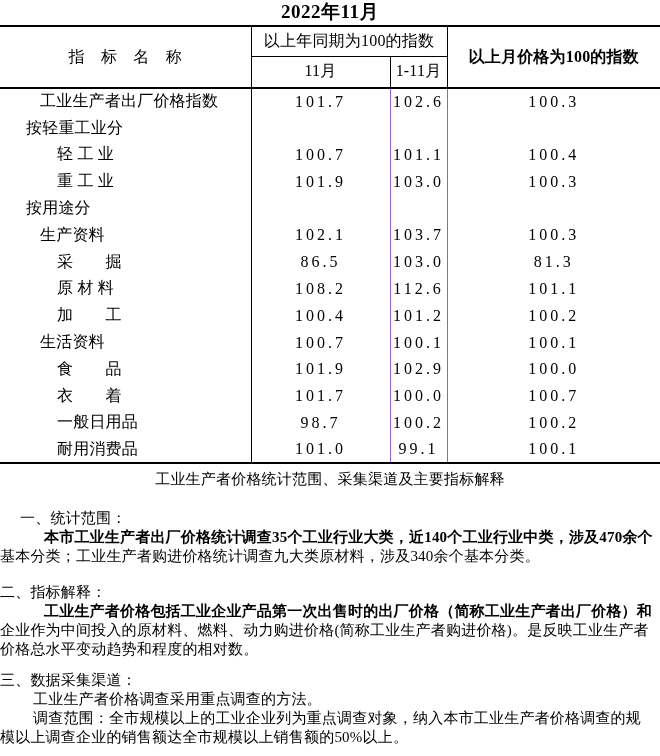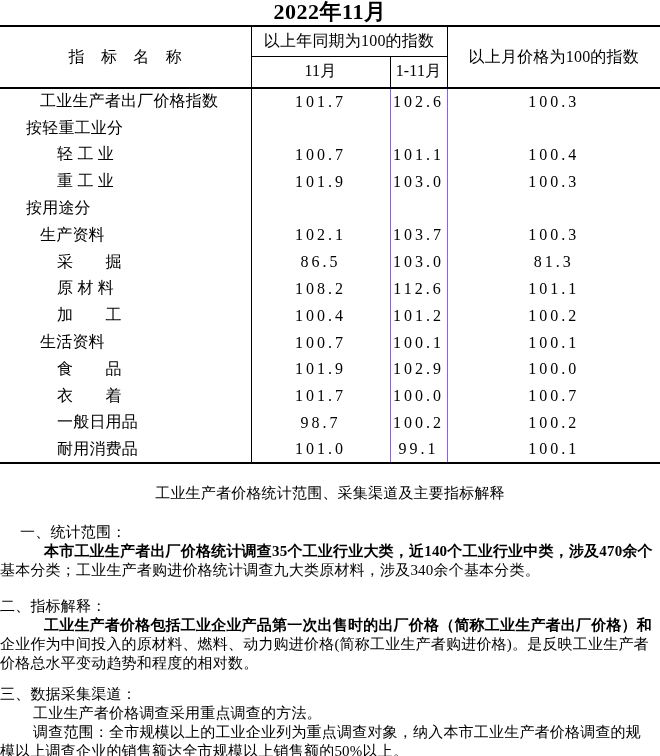--- a/index.html
+++ b/index.html
@@ -3,44 +3,44 @@
 <meta charset="utf-8">
 <style>
   html,body{margin:0;padding:0;background:#fff;}
   .page{
     width:660px;height:756px;overflow:hidden;background:#fff;color:#000;
     font-family:"Liberation Serif","DejaVu Serif",serif;
     position:relative;
   }
   .doc-title{
     height:25px;line-height:24px;text-align:center;
-    font-size:22px;font-weight:bold;letter-spacing:0.5px;
+    font-size:19px;font-weight:bold;letter-spacing:0.5px;
   }
   table.idx{
     width:660px;border-collapse:collapse;table-layout:fixed;
     border-top:2px solid #000;border-bottom:2px solid #000;
     font-size:16px;letter-spacing:0.2px;
   }
   table.idx td{padding:0;vertical-align:middle;overflow:hidden;white-space:nowrap;}
   .col1{width:251px;}.col2{width:139px;}.col3{width:57px;}.col4{width:213px;}
   tr.hrow1{height:30px;}
   tr.hrow2{height:32px;}
   td.name-h{border-right:1px solid #000;border-bottom:2px solid #000;text-align:center;}
   td.grp-h{border-right:1px solid #000;border-bottom:1px solid #000;text-align:center;}
-  td.mom-h{border-bottom:2px solid #000;text-align:center;}
+  td.mom-h{border-bottom:2px solid #000;text-align:center;font-weight:bold;}
   td.sub-h{border-right:1px solid #000;border-bottom:2px solid #000;text-align:center;}
   tbody tr{height:26.8px;}
   td.lab{border-right:1px solid #000;}
   td.v1,td.v2{border-right:1px solid #8b5cf6;}
   td.val{text-align:center;letter-spacing:3px;}
   .ind0{padding-left:26px !important;}
   .ind1{padding-left:40px !important;}
   .ind2{padding-left:57px !important;}
   .notes{font-size:15px;letter-spacing:0.2px;}
-  .subtitle{margin-top:19px;line-height:20px;text-align:center;font-size:15px;}
+  .subtitle{margin-top:5px;line-height:20px;text-align:center;font-size:15px;}
   .f-line{line-height:19px;white-space:nowrap;}
   .sec0{margin-top:20px;}
   .sec1{margin-top:17px;}
   .sec2{margin-top:12px;}
   .h1{padding-left:20px;}
   .h2{}
   .first{padding-left:44px;font-weight:bold;}
   .mid{padding-left:33px;}
   .cont{padding-left:0;}
 </style>

